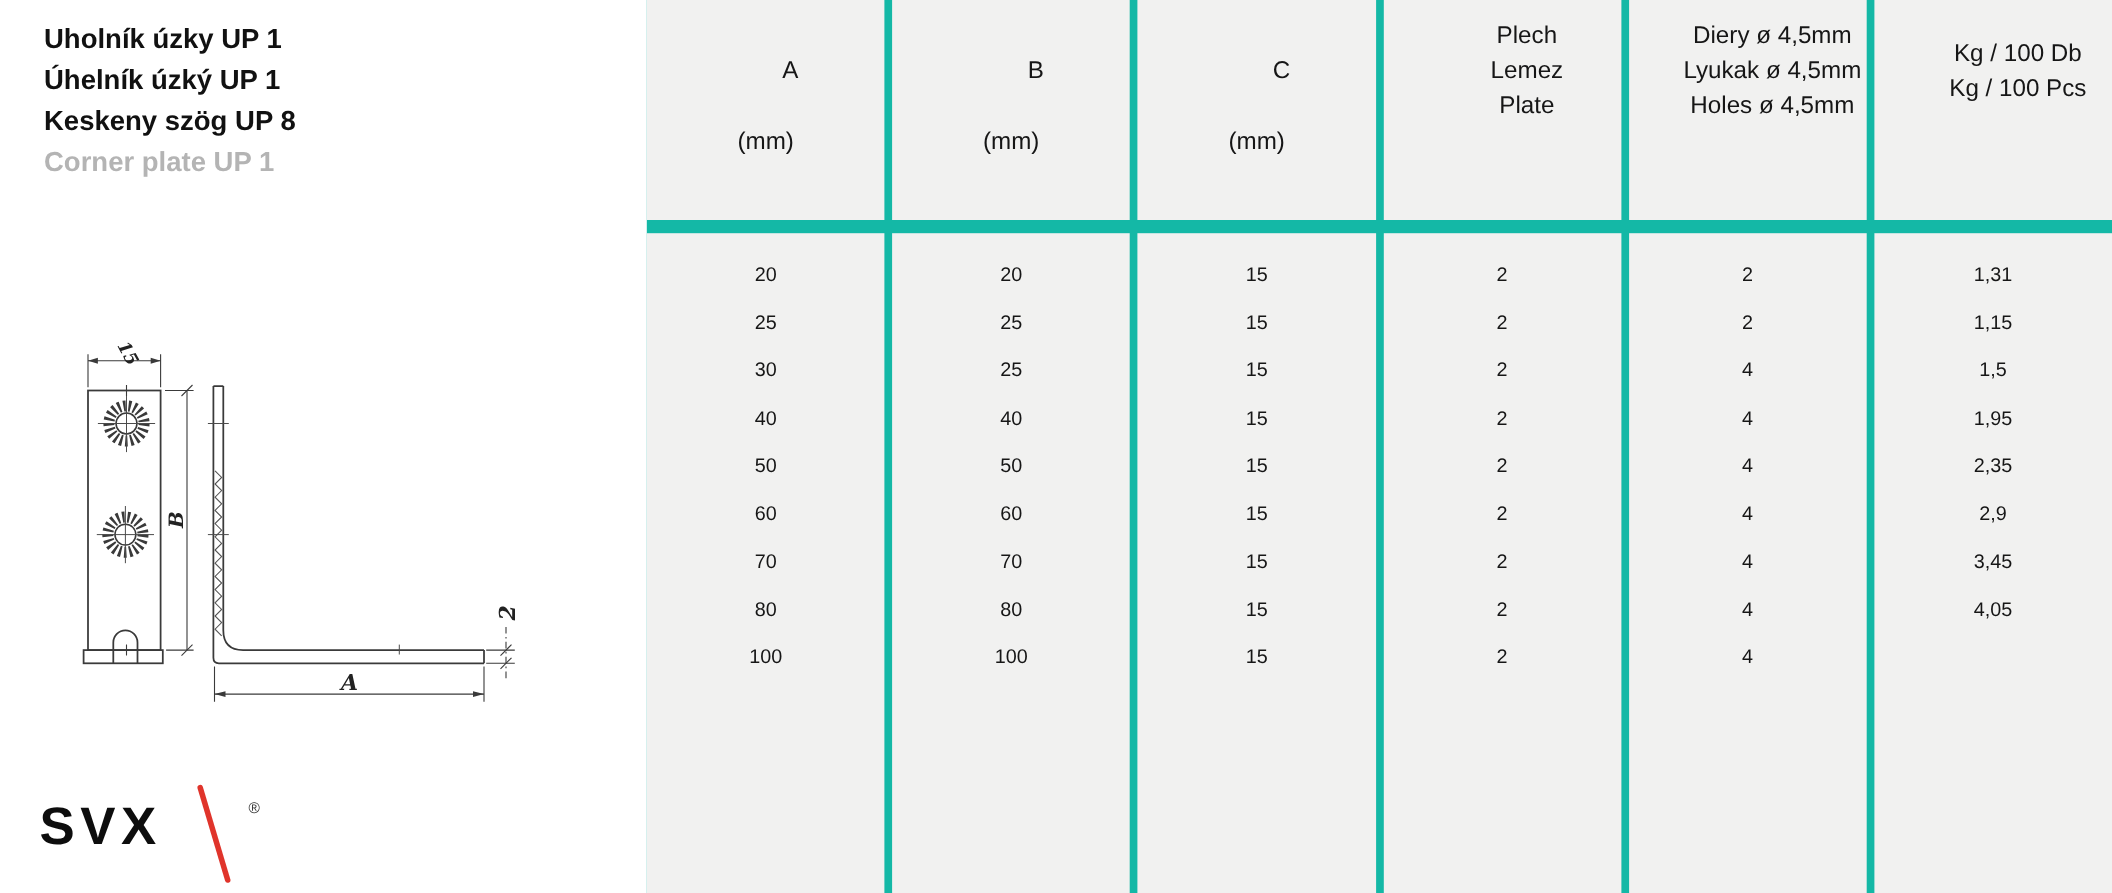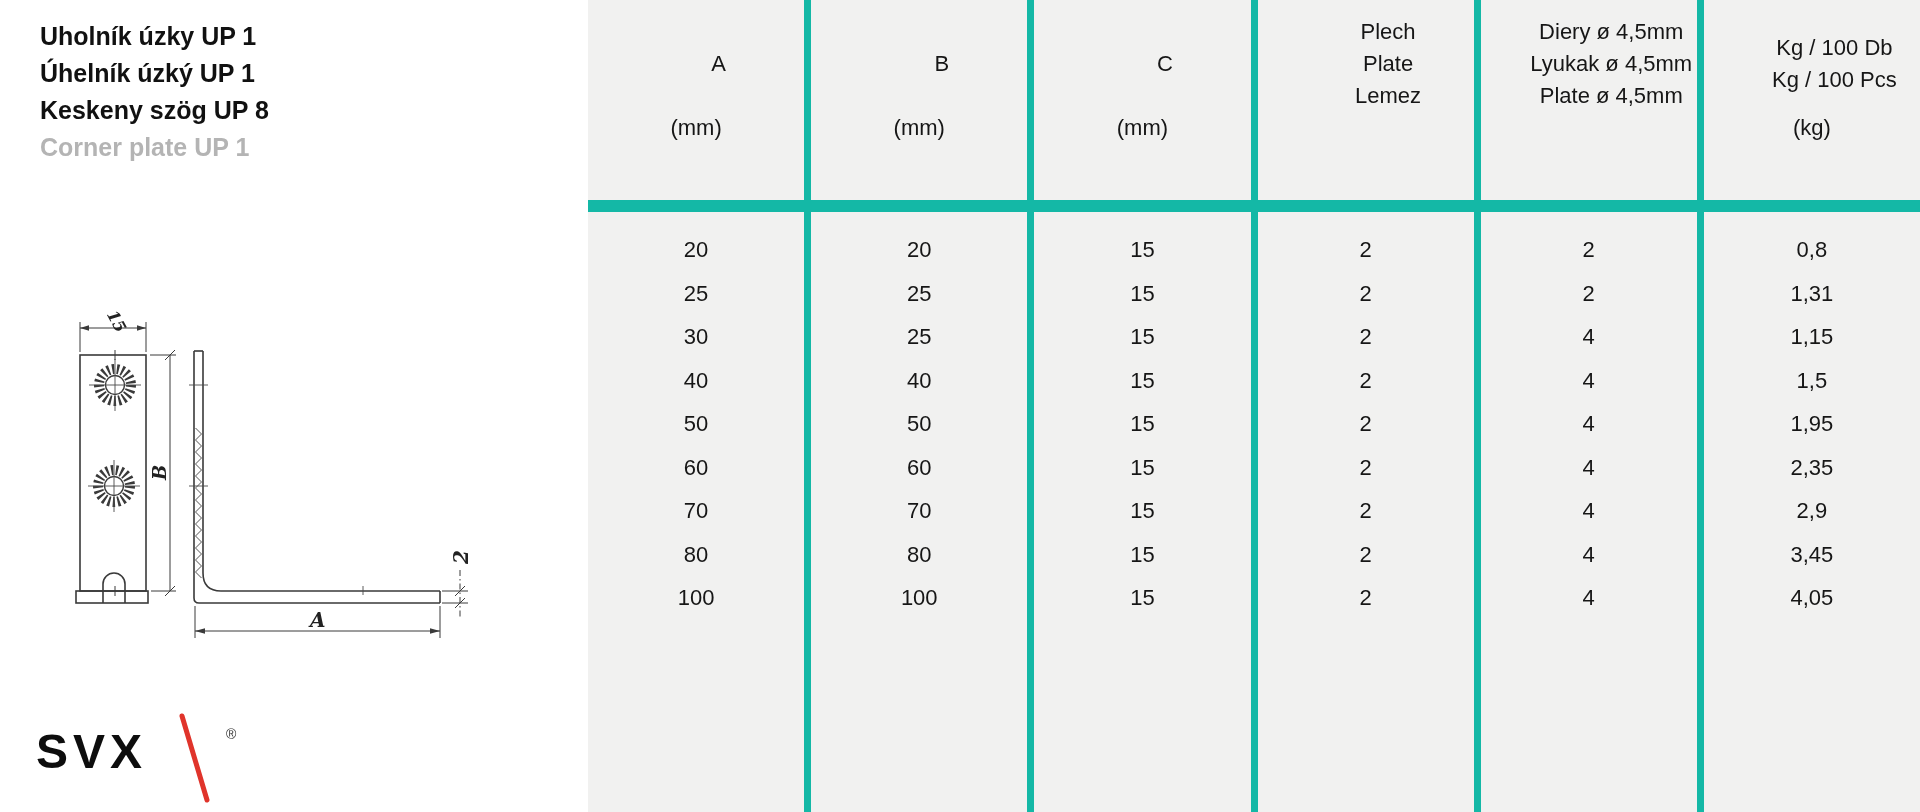--- a/index.html
+++ b/index.html
@@ -34,21 +34,21 @@
   .header-row, .body-row { display:contents; }
   .hcell {
     background:#f1f1f0; text-align:center; padding-top:16px;
     font-size:22px; color:#161616;
   }
   .hlines { height:96px; display:flex; flex-direction:column; justify-content:center; }
   .hline { line-height:32px; white-space:nowrap;padding-left:45px; }
   .hunit { line-height:32px; min-height:32px; margin-top:0; }
   .bcol {
     background:#f1f1f0; text-align:center; padding-top:16px;
-    font-size:22px; color:#161616;
+    font-size:18px; color:#161616;
   }
   .bcell { height:43.5px; line-height:43.5px; }
 
   
   .tech-svg text { fill:#222222; }
 </style>
 </head>
 <body>
 
 <div class="page">
@@ -162,37 +162,36 @@
           </div>
           <div class="hunit">(mm)</div>
         </div><div class="hcell">
           <div class="hlines">
             <div class="hline">C</div>
           </div>
           <div class="hunit">(mm)</div>
         </div><div class="hcell">
           <div class="hlines">
             <div class="hline">Plech</div>
+            <div class="hline">Lemez</div>
             <div class="hline">Plate</div>
-            <div class="hline">Lemez</div>
           </div>
           <div class="hunit"></div>
         </div><div class="hcell">
           <div class="hlines">
             <div class="hline">Diery ø 4,5mm</div>
             <div class="hline">Lyukak ø 4,5mm</div>
-            <div class="hline">Plate ø 4,5mm</div>
+            <div class="hline">Holes ø 4,5mm</div>
           </div>
           <div class="hunit"></div>
         </div><div class="hcell">
           <div class="hlines">
             <div class="hline">Kg / 100 Db</div>
             <div class="hline">Kg / 100 Pcs</div>
           </div>
-          <div class="hunit">(kg)</div>
         </div></div>
     <div class="body-row"><div class="bcol">
           <div class="bcell">20</div>
           <div class="bcell">25</div>
           <div class="bcell">30</div>
           <div class="bcell">40</div>
           <div class="bcell">50</div>
           <div class="bcell">60</div>
           <div class="bcell">70</div>
           <div class="bcell">80</div>
@@ -231,21 +230,20 @@
           <div class="bcell">2</div>
           <div class="bcell">2</div>
           <div class="bcell">4</div>
           <div class="bcell">4</div>
           <div class="bcell">4</div>
           <div class="bcell">4</div>
           <div class="bcell">4</div>
           <div class="bcell">4</div>
           <div class="bcell">4</div>
         </div><div class="bcol">
-          <div class="bcell">0,8</div>
           <div class="bcell">1,31</div>
           <div class="bcell">1,15</div>
           <div class="bcell">1,5</div>
           <div class="bcell">1,95</div>
           <div class="bcell">2,35</div>
           <div class="bcell">2,9</div>
           <div class="bcell">3,45</div>
           <div class="bcell">4,05</div>
         </div></div>
   </div>

